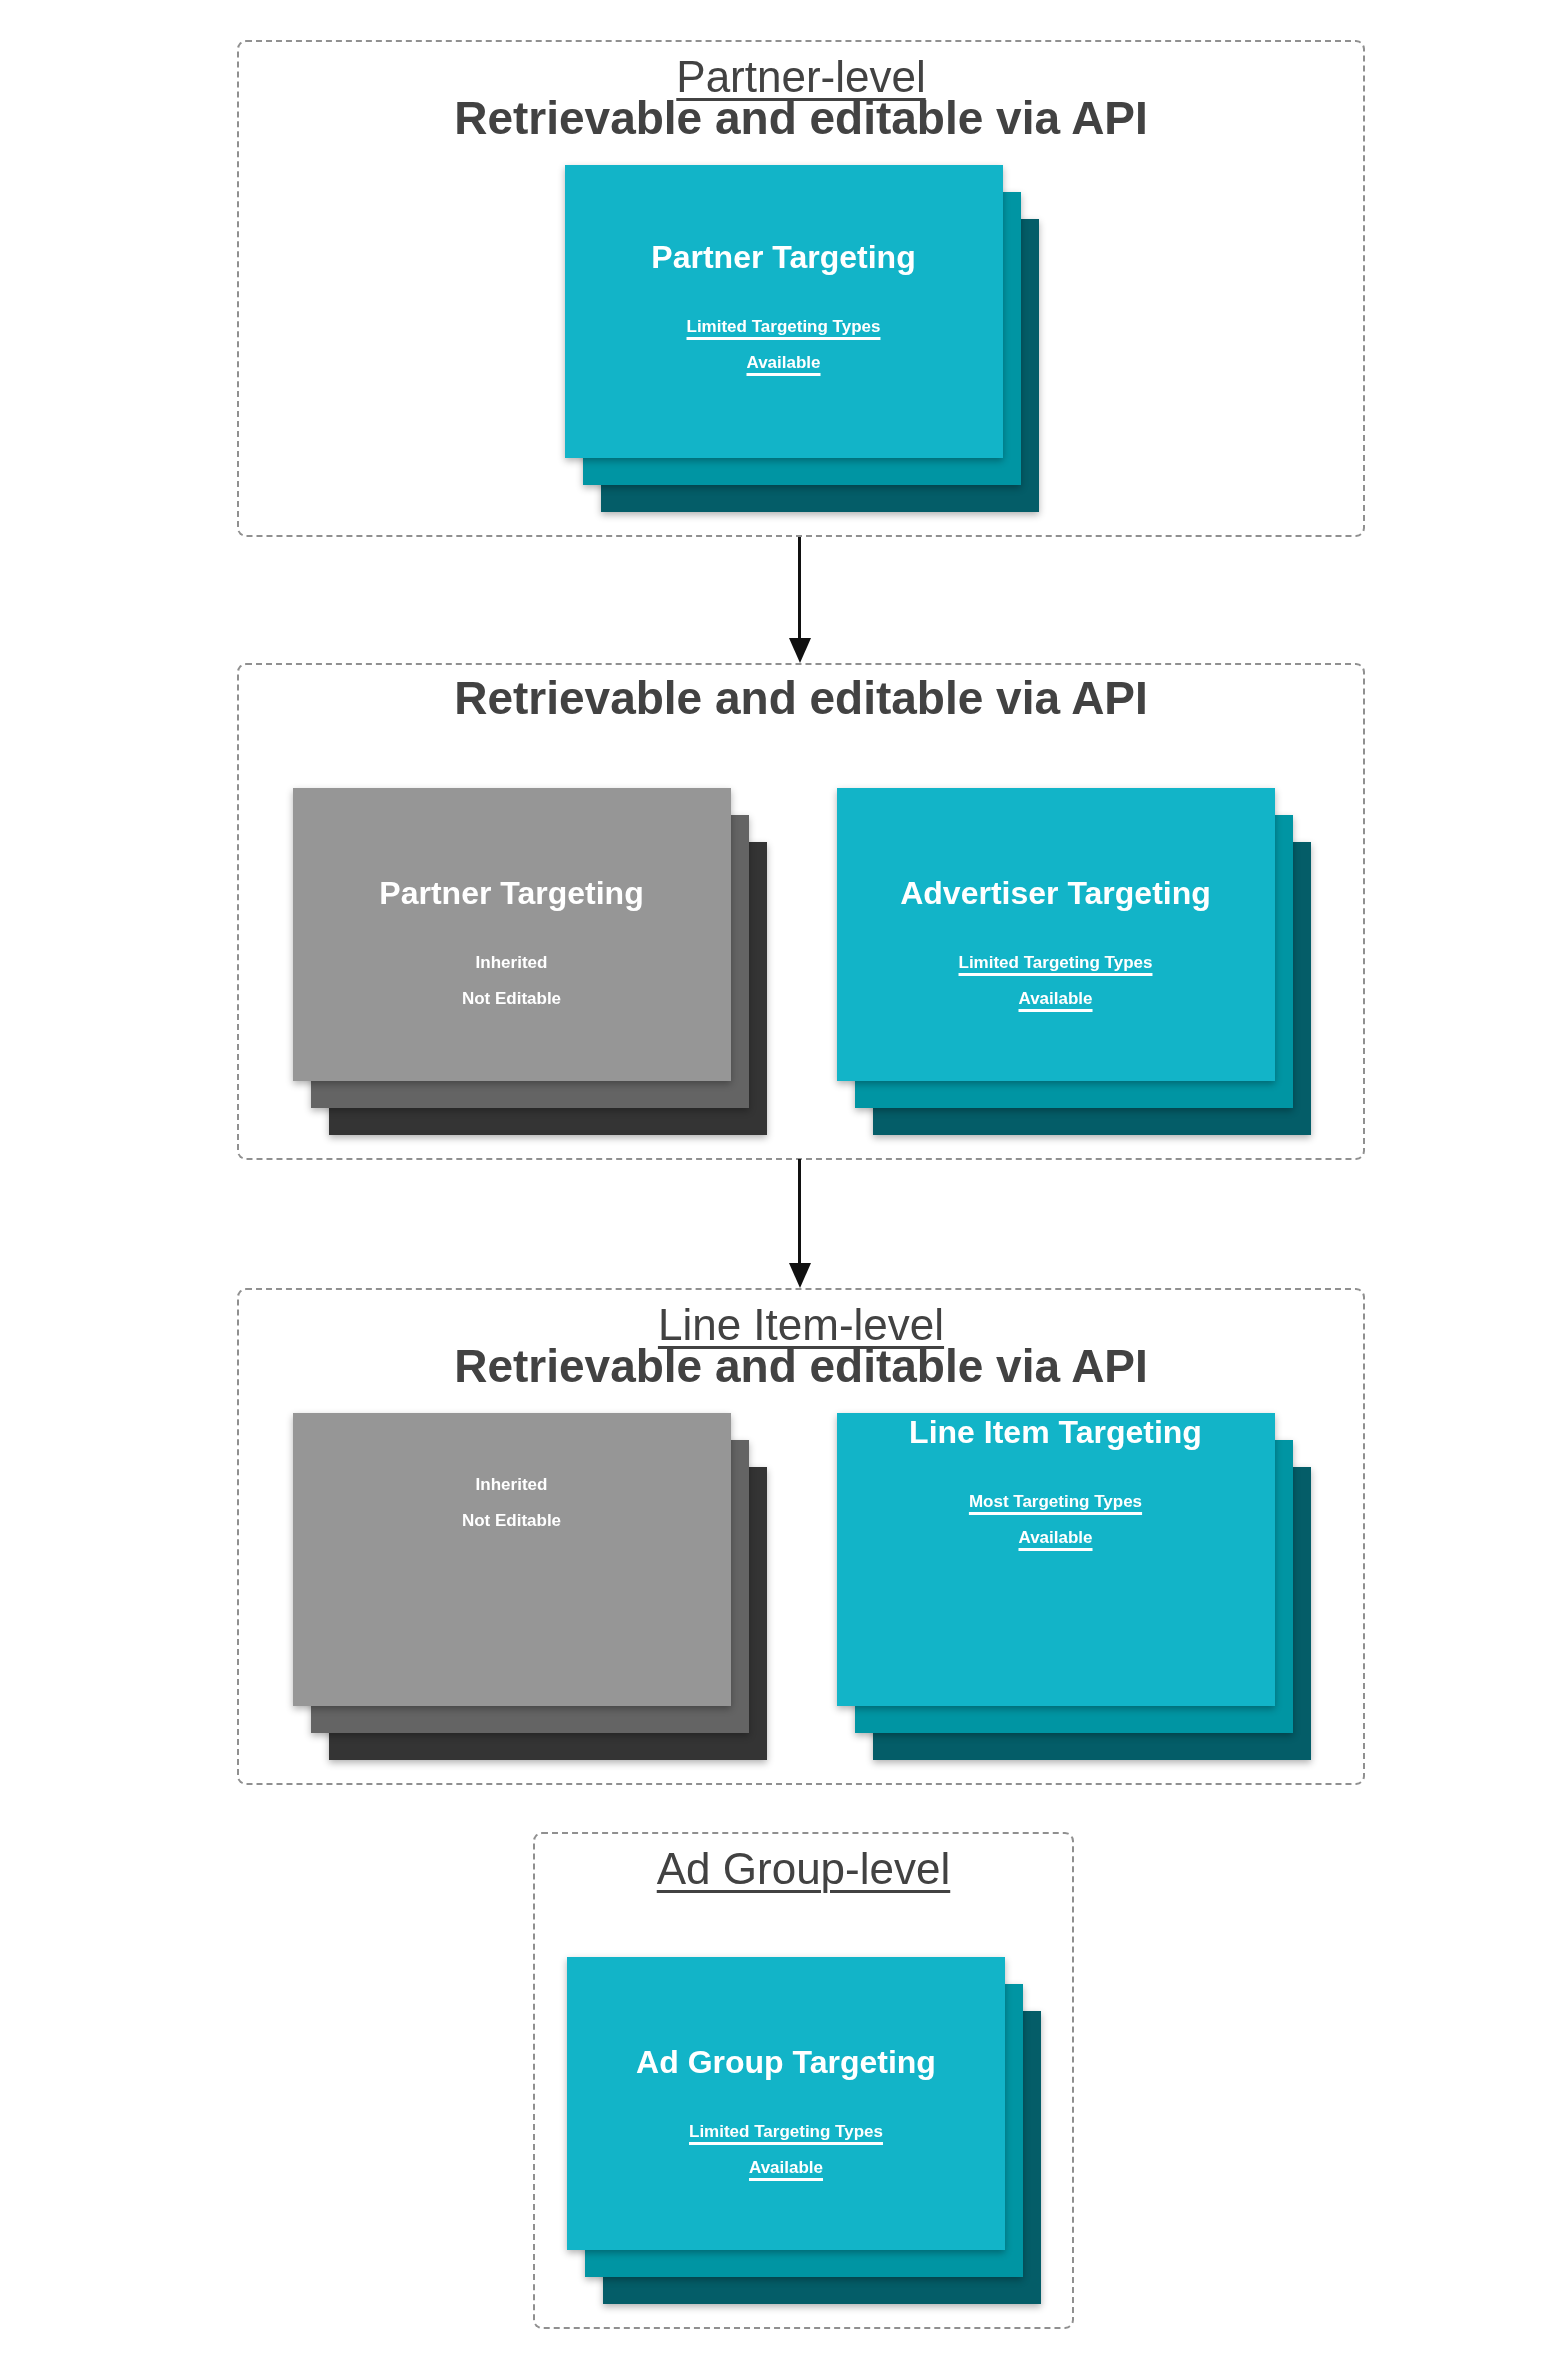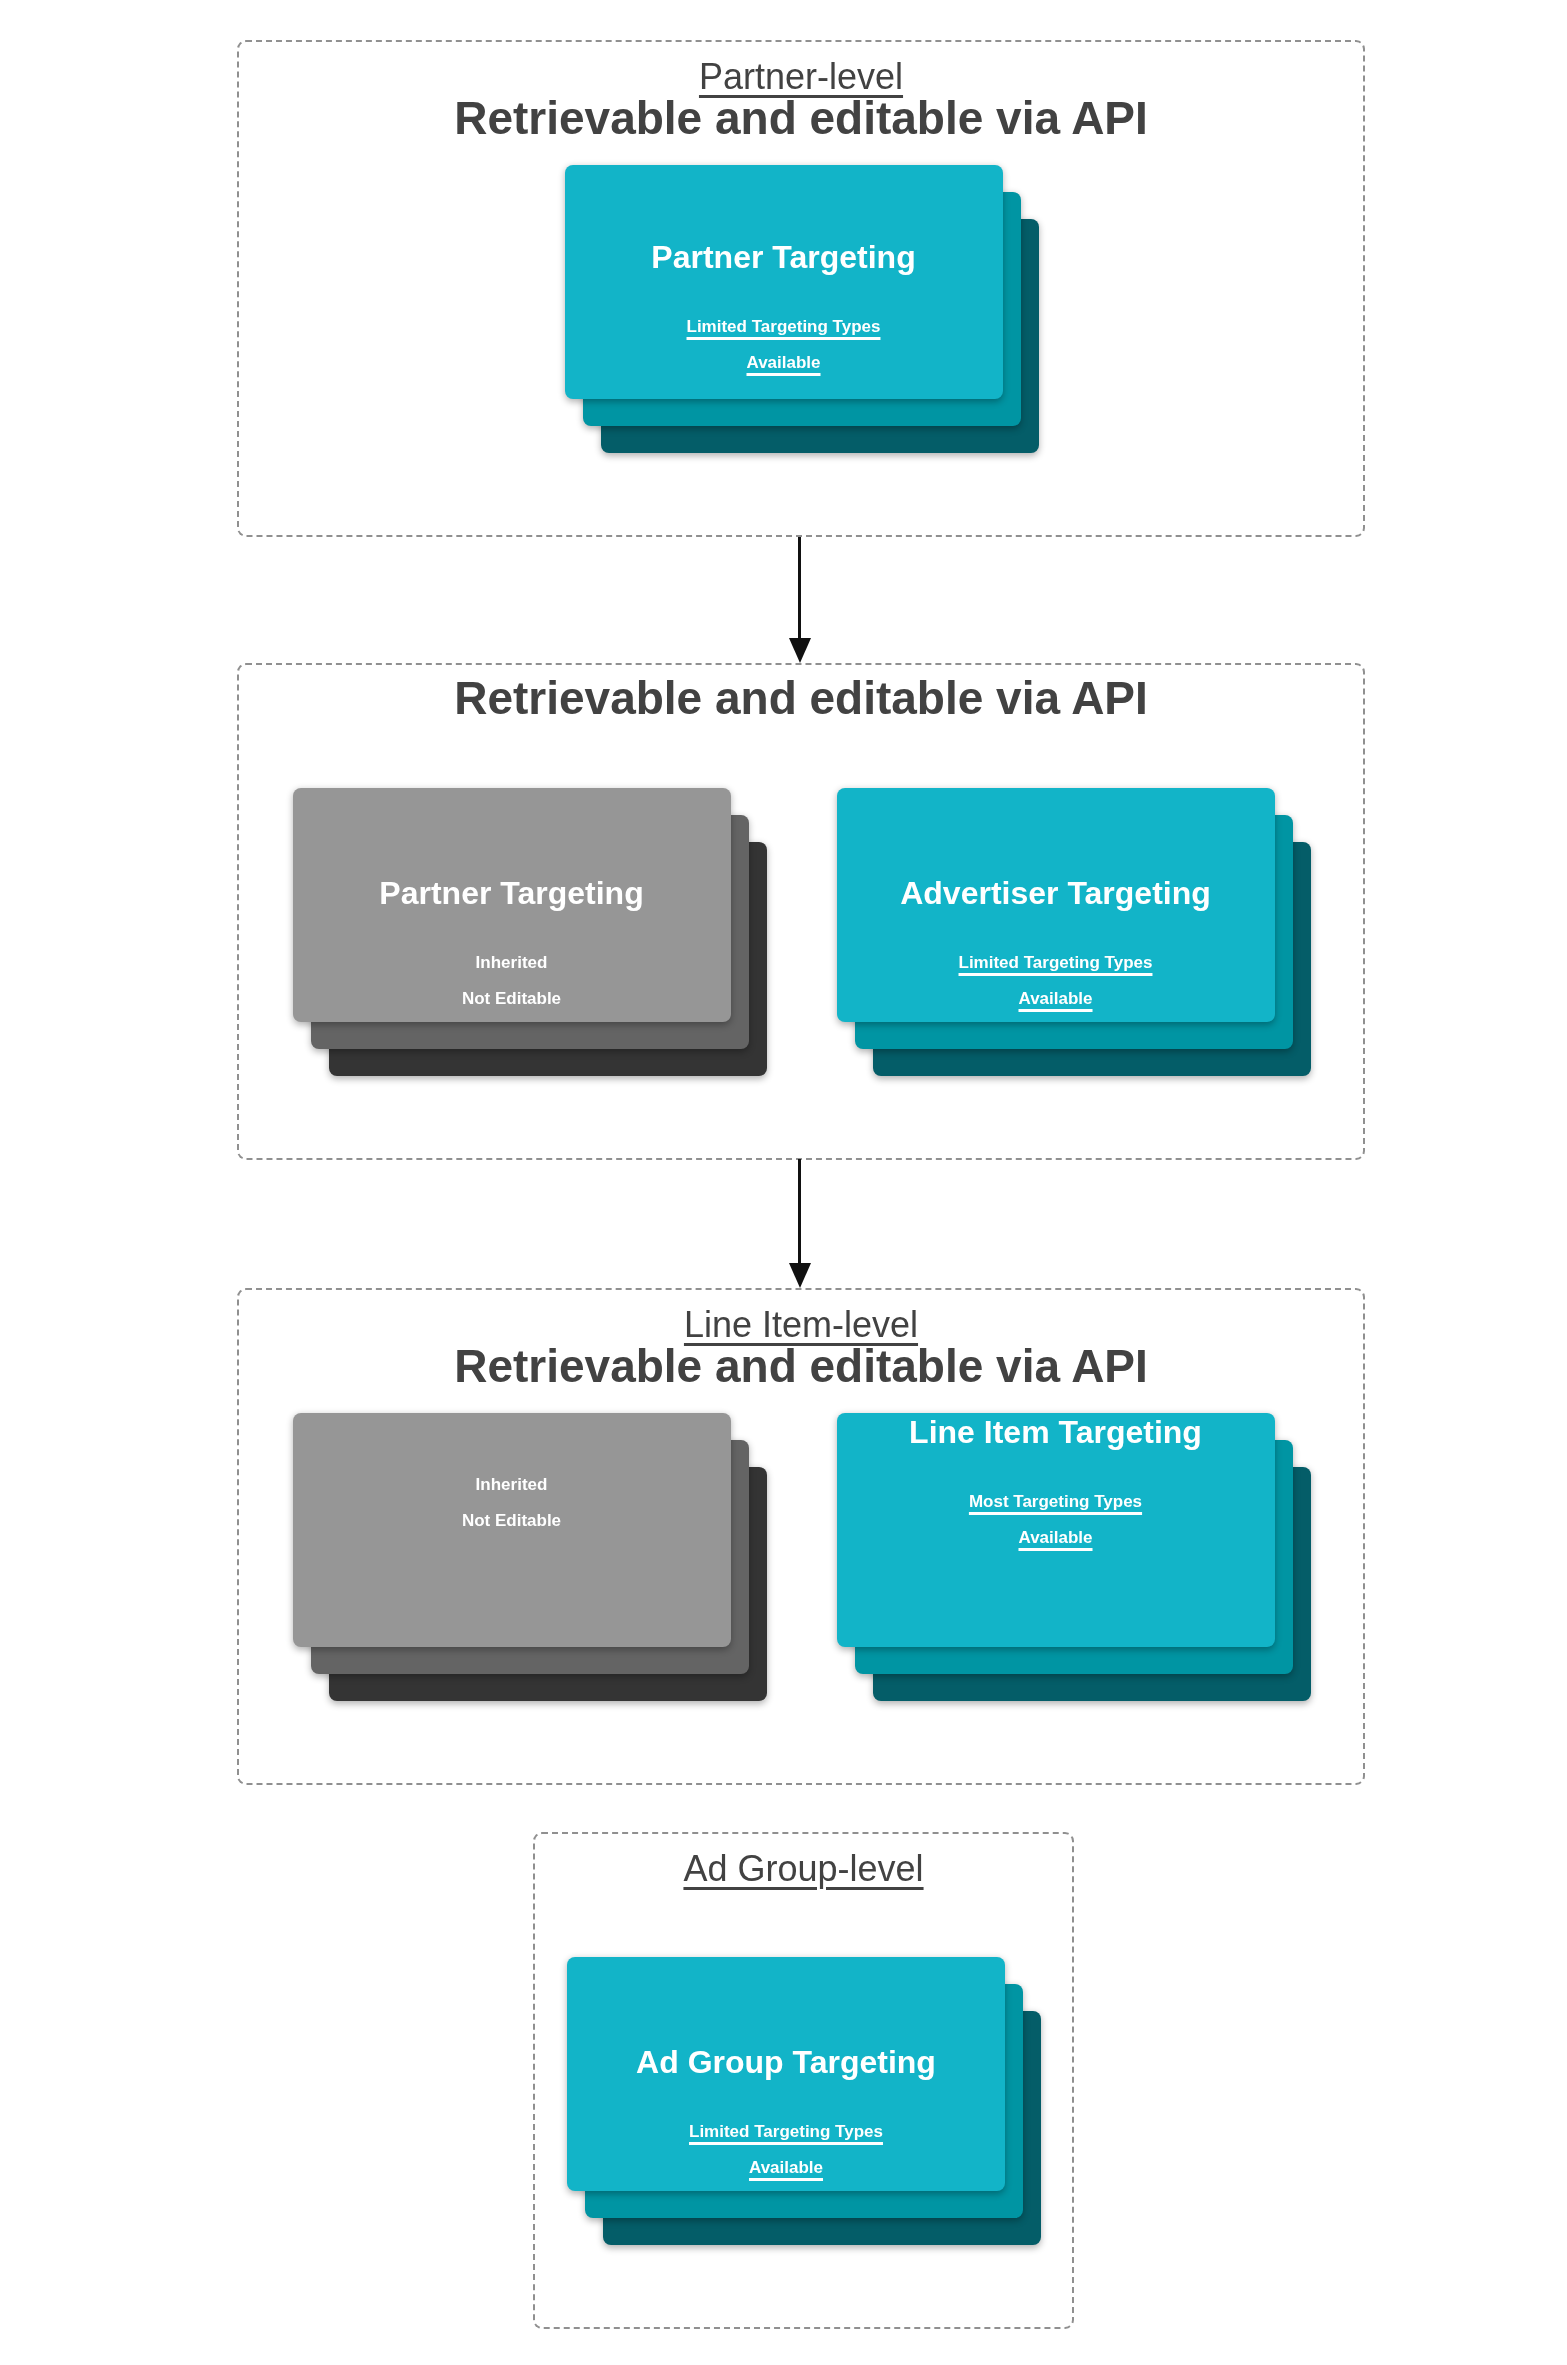--- a/index.html
+++ b/index.html
@@ -14,34 +14,34 @@
     border:2.7px dashed var(--dashed_border,#909090);
     border-radius:9px; box-sizing:border-box;
   }
   #sec-partner    { top:40px; }
   #sec-advertiser { top:663px; }
   #sec-lineitem   { top:1288px; }
   #sec-adgroup    { top:1832px; left:533px; width:541px; }
 
   .sec-header { padding-top:12.5px; text-align:center; color:var(--heading_text,#424242); }
   .sec-title {
-    font-size:36px; font-weight:400; line-height:43px;
+    font-size:44px; font-weight:400; line-height:43px;
     text-decoration:underline; text-decoration-thickness:2.7px; text-underline-offset:6.3px;
   }
   .sec-subtitle { font-size:46px; font-weight:700; line-height:41px; }
   .sec-subtitle.red { color:var(--red_text,#fa2b10); }
 
   
   .cards-row {
     position:absolute; left:0; right:0; top:123px;
     display:flex; justify-content:center; gap:71px;
   }
   .stack { position:relative; width:473px; height:346px; }
   .layer, .card {
-    position:absolute; width:438px; height:234px; border-radius:8px;
+    position:absolute; width:438px; height:293px; border-radius:0;
     box-shadow:0 2.7px 7.1px rgba(0,0,0,0.30);
   }
   .layer2 { left:18px; top:27px; }
   .layer3 { left:36px; top:54px; }
   .card   { left:0; top:0; box-sizing:border-box; padding:0 25px; text-align:center; color:var(--card_text,#ffffff); }
 
   .stack.teal .card   { background:var(--teal_card,#12b4c8); }
   .stack.teal .layer2 { background:var(--teal_layer2,#0095a3); }
   .stack.teal .layer3 { background:var(--teal_layer3,#045d68); }
   .stack.gray .card   { background:var(--gray_card,#969696); }

